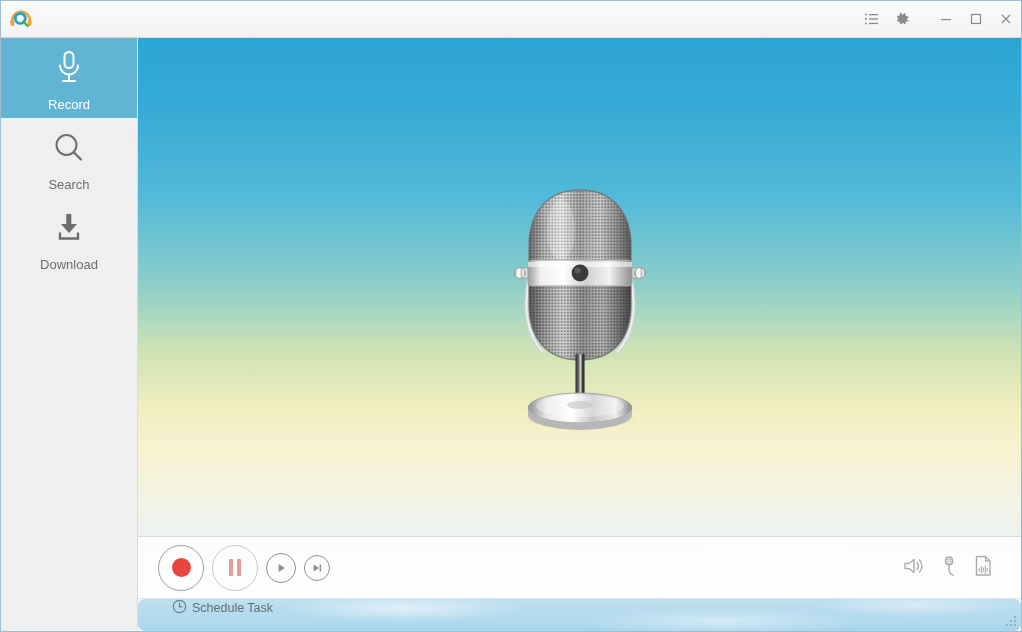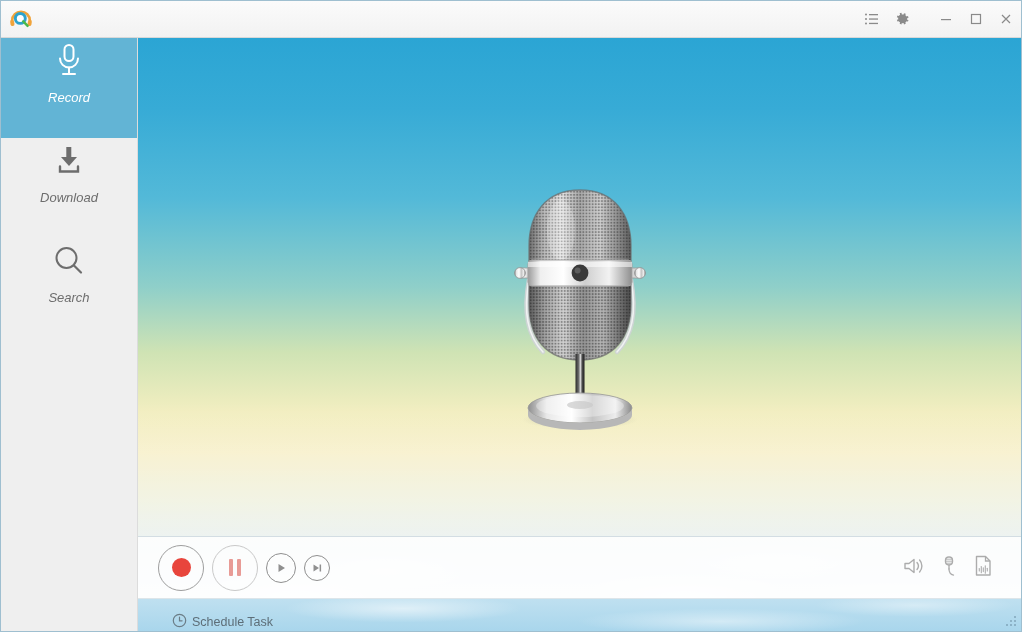--- a/index.html
+++ b/index.html
@@ -31,24 +31,23 @@
     cursor:pointer;
   }
   .tb-gap { width:14px; }
 
   
   .sidebar {
     position:absolute; left:0; top:37px; width:137px; bottom:0;
     background:#efefef; border-right:1px solid #dcdcdc;
   }
   .side-item {
-    height:100px; display:flex; flex-direction:column;
-    align-items:center; cursor:pointer;
+    height:80px; display:flex; flex-direction:column;
+    align-items:center; justify-content:center; cursor:pointer;
     color:#6d6d6d;
-    font-style:italic;
   }
   .side-item .ico { height:46px; display:flex; align-items:center; justify-content:center; }
   .side-item .lbl { font-size:13px; margin-top:6px; }
   .side-item.active { background:#62b4d5; color:#fff; }
 
   
   .stage {
     position:absolute; left:137px; top:37px; right:0; bottom:0;
     overflow:hidden;
     background:
@@ -99,21 +98,21 @@
   .cbtn.sml { width:26px; height:26px; border:1px solid #8f8f8f; }
   .rec-dot { width:19px; height:19px; border-radius:50%; background:#e8453c; }
   .pause-bars { display:flex; gap:4px; }
   .pause-bars i { display:block; width:4px; height:17px; background:#e89b96; border-radius:1px; }
   .icon-btn { cursor:pointer; opacity:.62; }
 
   
   .statusbar {
     position:absolute; left:137px; right:0; bottom:0; height:32px;
     background:linear-gradient(to bottom,#bfe0f0,#a9d6ec);
-    display:flex; align-items:flex-end; overflow:hidden;
+    display:flex; align-items:flex-start; overflow:hidden;border-radius:7px;
   }
   .statusbar::before {
     content:''; position:absolute; inset:0;
     background:
       radial-gradient(ellipse 170px 20px at 30% 30%, rgba(255,255,255,.55), rgba(255,255,255,0) 70%),
       radial-gradient(ellipse 200px 18px at 66% 70%, rgba(255,255,255,.45), rgba(255,255,255,0) 72%),
       radial-gradient(ellipse 140px 16px at 88% 20%, rgba(255,255,255,.4), rgba(255,255,255,0) 72%);
     pointer-events:none;
   }
   .sched {
@@ -188,36 +187,36 @@
           <path d="M11 32h12" stroke="#fff" stroke-width="2" stroke-linecap="round"></path>
         </svg>
       </span>
       <span class="lbl">Record</span>
     </div>
 
 
     <div class="side-item">
       <span class="ico">
         <svg width="36" height="36" viewBox="0 0 36 36">
+          <circle cx="15.5" cy="15" r="10" fill="none" stroke="#6d6d6d" stroke-width="2"></circle>
+          <path d="M23 22.5 L30 29.5" stroke="#6d6d6d" stroke-width="2.2" stroke-linecap="round" fill="none"></path>
+        </svg>
+      </span>
+      <span class="lbl">Search</span>
+    </div>
+
+    <div class="side-item">
+      <span class="ico">
+        <svg width="36" height="36" viewBox="0 0 36 36">
           <rect x="15.3" y="4" width="5" height="13" fill="#6d6d6d"></rect>
           <path d="M10 14 L18 23 L26 14 Z" fill="#6d6d6d"></path>
           <path d="M9 23.5 v5 h18 v-5" fill="none" stroke="#6d6d6d" stroke-width="2.4" stroke-linecap="round"></path>
         </svg>
       </span>
       <span class="lbl">Download</span>
-    </div>
-
-    <div class="side-item">
-      <span class="ico">
-        <svg width="36" height="36" viewBox="0 0 36 36">
-          <circle cx="15.5" cy="15" r="10" fill="none" stroke="#6d6d6d" stroke-width="2"></circle>
-          <path d="M23 22.5 L30 29.5" stroke="#6d6d6d" stroke-width="2.2" stroke-linecap="round" fill="none"></path>
-        </svg>
-      </span>
-      <span class="lbl">Search</span>
     </div>
 
   </div>
 
   <div class="stage">
     <div class="clouds"></div>
 
     <div class="mic-wrap">
       <svg width="170" height="250" viewBox="0 0 170 250">
         <defs>

